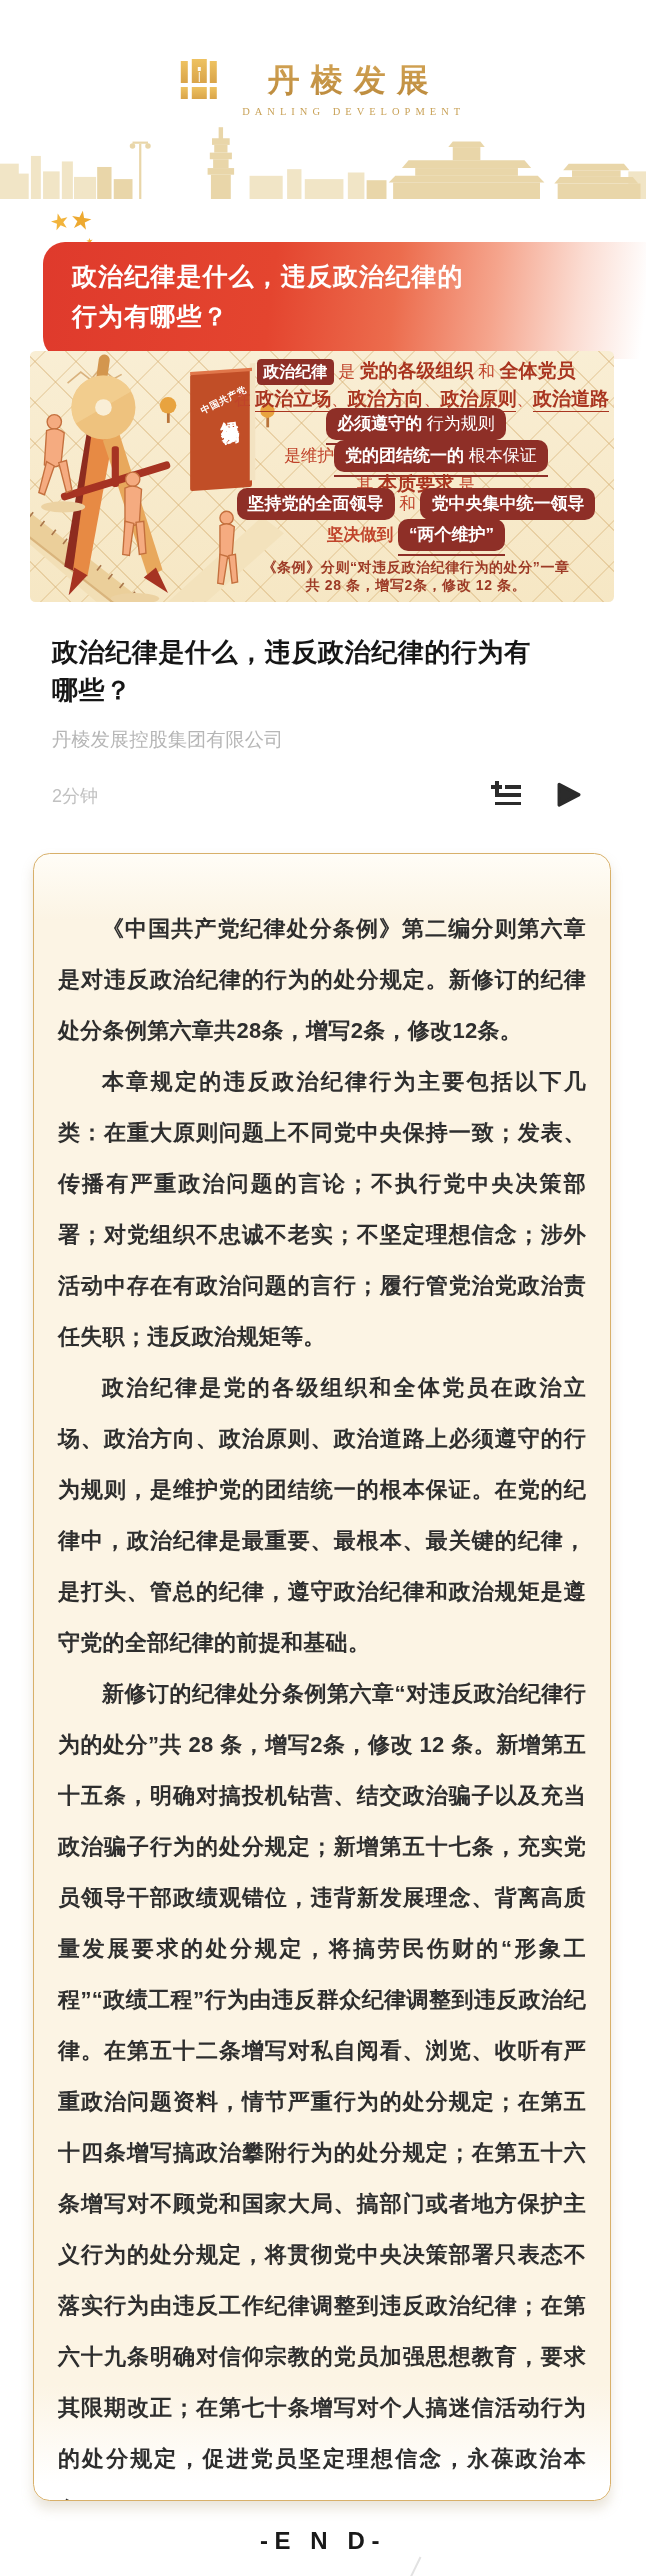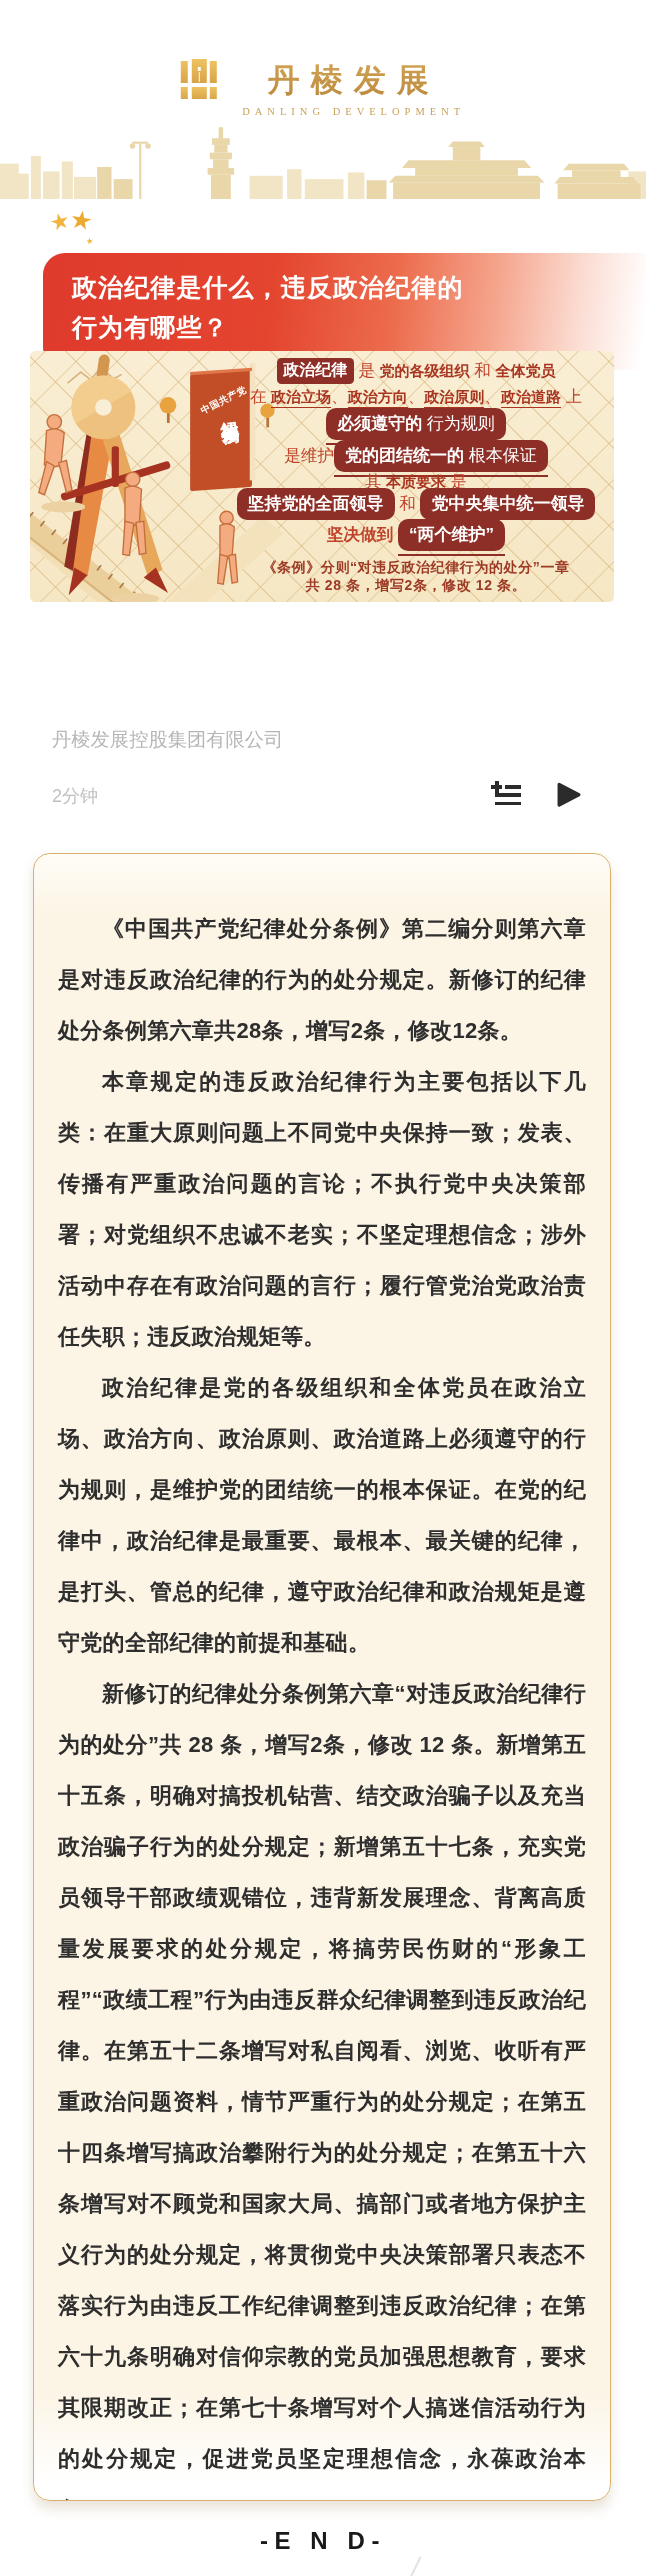--- a/index.html
+++ b/index.html
@@ -27,42 +27,42 @@
   
   .skyline{position:absolute;left:0;top:109px;width:646px;height:74px;}
 
   
   .star{position:absolute;color:#f2b43c;line-height:1;}
   .star1{left:50px;top:195px;font-size:22px;transform:rotate(-14deg);}
   .star2{left:70px;top:192px;font-size:25.4px;transform:rotate(9deg);color:#eda930;}
   .star3{left:86px;top:221px;font-size:8.3px;transform:rotate(-10deg);}
 
   
-  .banner{position:absolute;left:43px;top:237px;width:603px;height:117px;
+  .banner{position:absolute;left:43px;top:226px;width:603px;height:117px;
           border-radius:22px 0 0 22px;
           background:linear-gradient(97deg,#df3a2c 0%,#e4452f 38%,#ec6c4d 58%,#f5a48c 74%,#fbdcd2 88%,#ffffff 99%);}
   .banner-title{position:absolute;left:29px;top:14.4px;color:#ffffff;font-size:25px;font-weight:bold;
                 line-height:40px;letter-spacing:1.1px;}
 
   
   .graphic{position:absolute;left:30px;top:335px;width:584px;height:251px;border-radius:5.5px;overflow:hidden;
            background:
              repeating-linear-gradient(45deg,rgba(214,176,116,0.0) 0 28px,rgba(214,176,116,0.45) 28px 29px),
              repeating-linear-gradient(-45deg,rgba(214,176,116,0.0) 0 28px,rgba(214,176,116,0.35) 28px 29px),
              linear-gradient(180deg,#f9eed4,#f6e7c4);}
   .illus{position:absolute;left:0;top:0;}
   .book-text-main{position:absolute;left:191px;top:56px;width:24px;height:94px;color:#fff;
                   writing-mode:vertical-rl;text-orientation:upright;font-size:17.7px;font-weight:bold;
                   letter-spacing:1.1px;transform:rotate(-8deg);}
   .book-text-top{position:absolute;left:169px;top:43px;color:#fff;font-size:9.4px;font-weight:bold;
                  transform:rotate(-27deg);letter-spacing:0.6px;}
   .g-col{position:absolute;left:204px;top:0;width:364px;text-align:center;}
   .g-row{position:absolute;left:0;width:100%;white-space:nowrap;}
   .g-plain{color:#c0432b;font-size:16.6px;}
-  .g-bold{color:#a93520;font-weight:bold;font-size:15px;}
+  .g-bold{color:#a93520;font-weight:bold;font-size:19px;}
   .g-under{border-bottom:1.7px solid #a93520;padding-bottom:1.7px;}
   .g-box{display:inline-block;background:#8e2f27;color:#ffffff;border-radius:4.4px;padding:2.8px 6.6px;
          font-size:16px;font-weight:bold;}
   .g-box-round{border-radius:10px;padding:4.4px 11px;font-size:17px;}
   .g-box .light{font-weight:normal;}
   .g-boxwrap{display:inline-block;border-bottom:2.2px solid #8e2f27;padding-bottom:2.8px;}
   .g-caption{color:#9d3a26;font-size:14px;font-weight:bold;letter-spacing:0.6px;}
   .rowA{top:6.6px;} .rowB{top:35px;} .rowC{top:57px;} .rowD{top:89px;} .rowE{top:120px;}
   .rowF{top:137px;} .rowG{top:168px;} .rowH{top:208px;} .rowI{top:226px;}
 
@@ -251,20 +251,24 @@
         <span class="g-box g-box-round">坚持党的全面领导</span><span class="g-plain"> 和 </span><span class="g-box g-box-round">党中央集中统一领导</span>
       </div>
       <div class="g-row rowG">
         <span class="g-plain" style="font-weight:bold">坚决做到 </span><span class="g-boxwrap"><span class="g-box g-box-round">“两个维护”</span></span>
       </div>
       <div class="g-row rowH g-caption">《条例》分则“对违反政治纪律行为的处分”一章</div>
       <div class="g-row rowI g-caption">共 28 条，增写2条，修改 12 条。</div>
     </div>
   </div>
 
+  <div class="a-title">
+    <div>政治纪律是什么，违反政治纪律的行为有</div>
+    <div>哪些？</div>
+  </div>
   <div class="a-author">丹棱发展控股集团有限公司</div>
   <div class="a-time">2分钟</div>
 
   <div class="icon-playlist">
     <div class="pl-ph"></div>
       <div class="pl-pv"></div>
     <div class="pl-l1"></div>
       <div class="pl-l2"></div>
       <div class="pl-l3"></div>
   </div>

